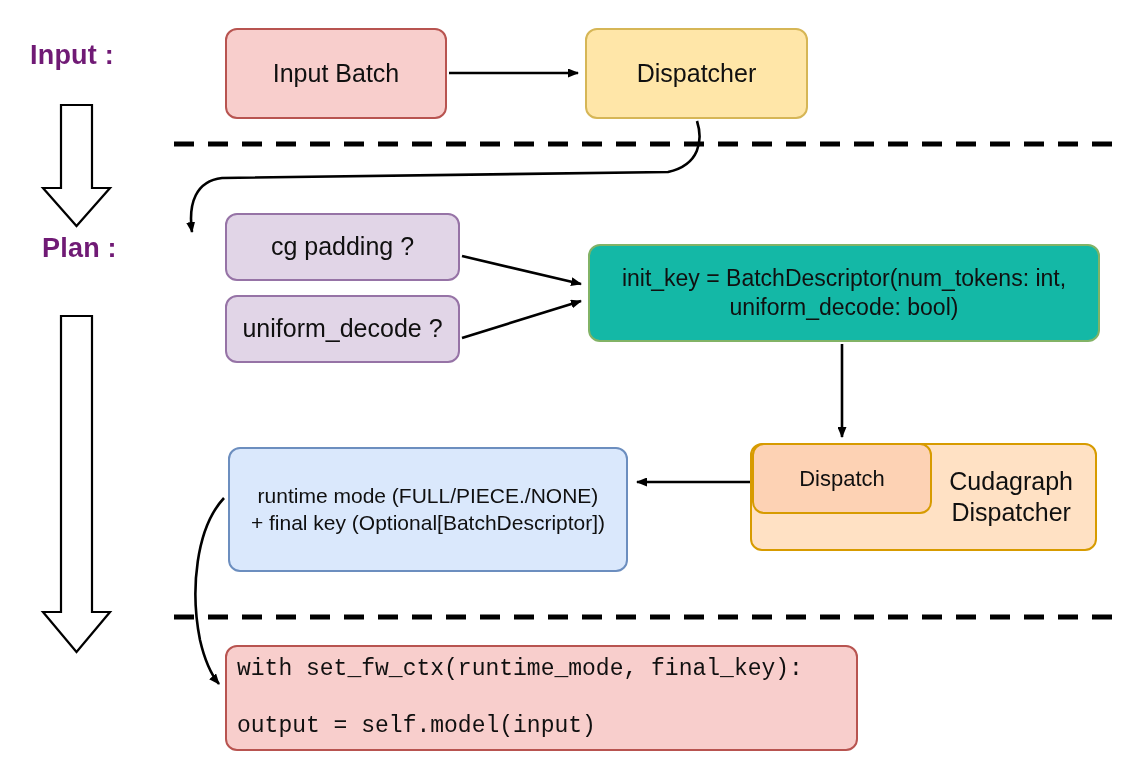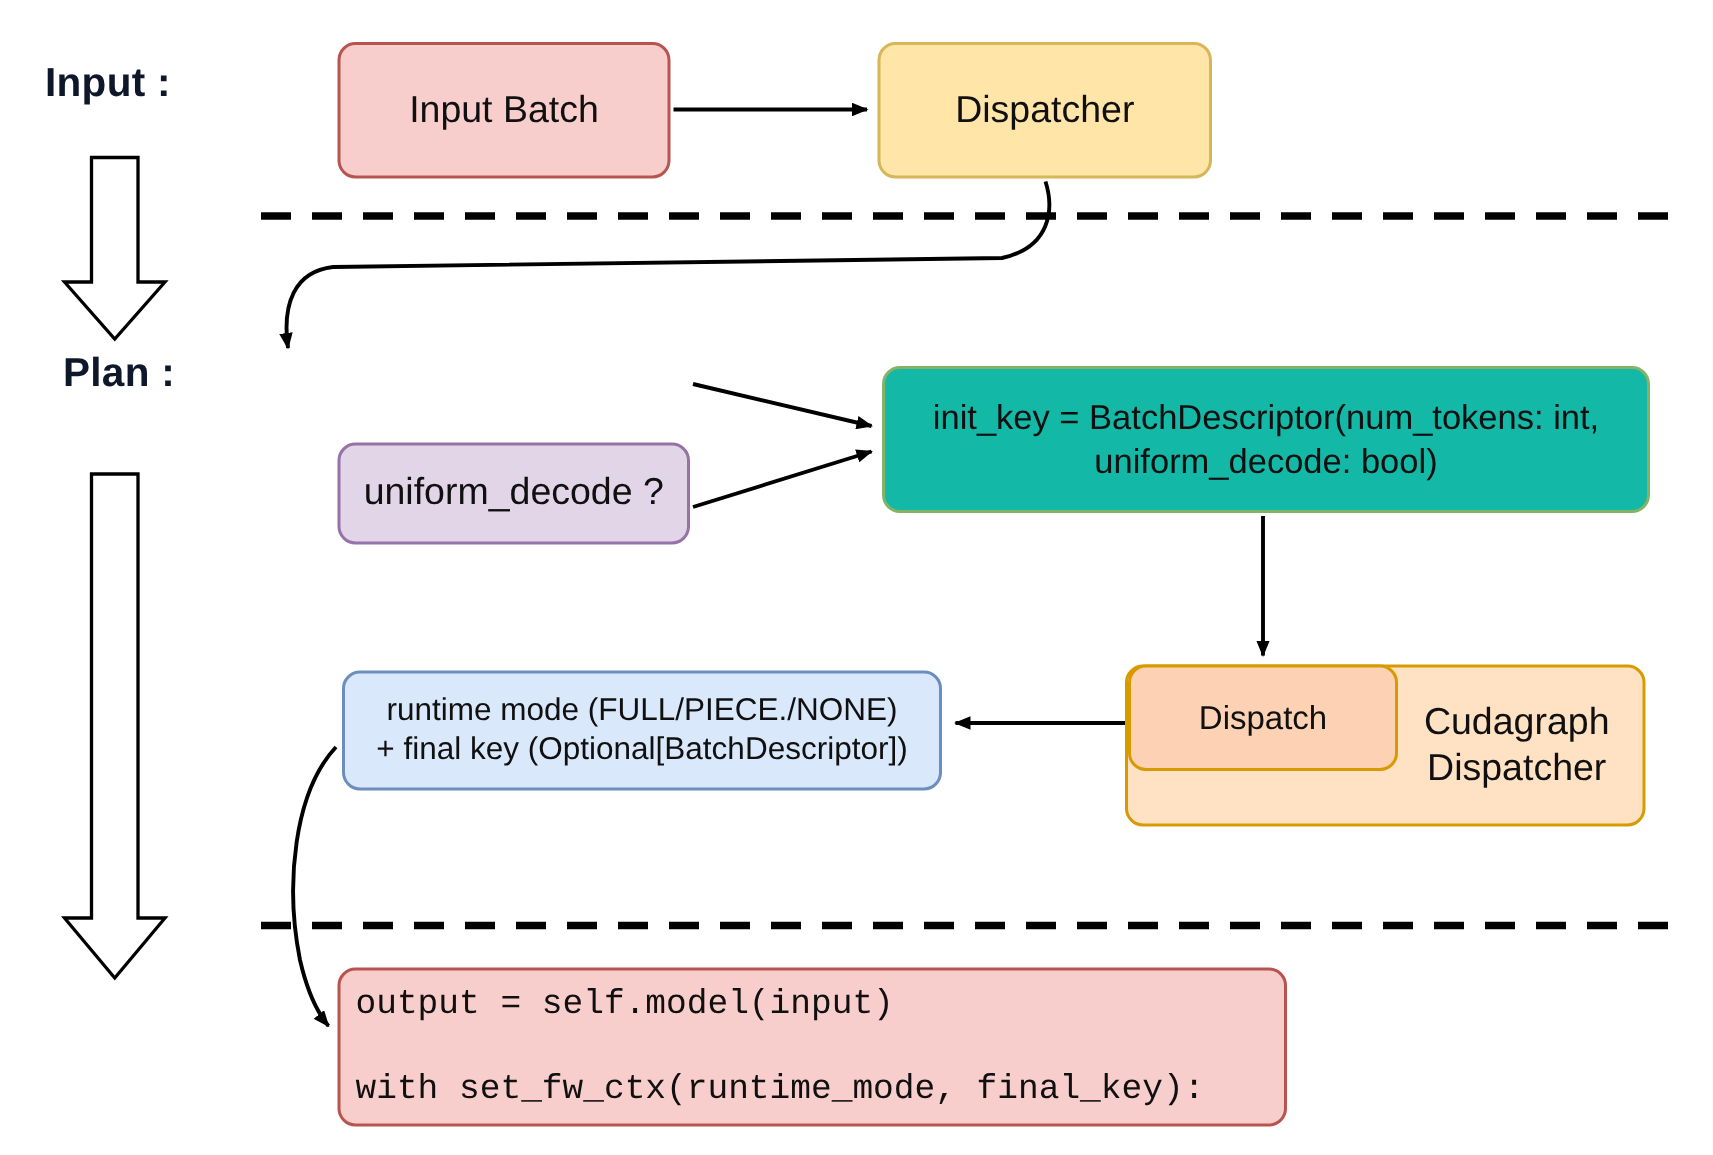--- a/index.html
+++ b/index.html
@@ -35,41 +35,41 @@
     justify-content: center;
     text-align: center;
     color: #101010;
     line-height: 1.25;
     white-space: pre-line;
   }
   .stage-label {
     position: absolute;
     font-weight: bold;
     font-size: 27px;
-    color: #0f172a;
+    color: #701a75;
     letter-spacing: 0.2px;
     white-space: nowrap;
   }
 
   
   .n-pink   { background: #f8cecc; border-color: #b85450; }
   .n-yellow { background: #ffe6a8; border-color: #d6b656; }
   .n-purple { background: #e1d5e7; border-color: #9673a6; }
   .n-green  { background: #14b8a6; border-color: #82b366; }
   .n-blue   { background: #dae8fc; border-color: #6c8ebf; }
   .n-orange-outer { background: #ffe1c4; border-color: #d79b00; }
   .n-orange-inner { background: #fdd2b4; border-color: #d79b00; }
 
   
   #node-input-batch   { left: 225px; top: 28px;  width: 222px; height: 91px;  font-size: 25px; }
   #node-preprocess    { left: 585px; top: 28px;  width: 223px; height: 91px;  font-size: 25px; }
   #node-cg-padding    { left: 225px; top: 213px; width: 235px; height: 68px;  font-size: 25px; }
   #node-uniform-dec   { left: 225px; top: 295px; width: 235px; height: 68px;  font-size: 25px; }
   #node-init-key      { left: 588px; top: 244px; width: 512px; height: 98px;  font-size: 23px; padding: 0 10px; }
-  #node-runtime-mode  { left: 228px; top: 447px; width: 400px; height: 80px; font-size: 21px; padding: 0 8px; }
+  #node-runtime-mode  { left: 228px; top: 447px; width: 400px; height: 125px; font-size: 21px; padding: 0 8px; }
   #node-cudagraph     { left: 750px; top: 443px; width: 347px; height: 108px; font-size: 25px; justify-content: flex-end; padding-right: 22px; }
   #node-dispatch      { left: 752px; top: 443px; width: 180px; height: 71px;  font-size: 22px; z-index: 3; }
   #node-code          { left: 225px; top: 645px; width: 633px; height: 106px; font-size: 23px;
                         font-family: "Liberation Mono", "DejaVu Sans Mono", monospace;
                         justify-content: flex-start; text-align: left; padding-left: 10px; }
 
   
   #label-input   { left: 30px;  top: 40px; }
   #label-plan    { left: 42px;  top: 233px; }
   #label-execute { left: 12px;  top: 673px; }
@@ -115,34 +115,35 @@
     <path d="M224,498 C196,528 190,590 200,640 C206,666 214,678 219,684" fill="none" stroke="#000" stroke-width="2.6" marker-end="url(#ah)"></path>
   </svg>
 
   <div class="stage-label" id="label-input">Input :</div>
   <div class="stage-label" id="label-plan">Plan :</div>
 
   <div class="node n-pink" id="node-input-batch">Input Batch</div>
 
   <div class="node n-yellow" id="node-preprocess">Dispatcher</div>
 
+  <div class="node n-purple" id="node-cg-padding">cg padding ?</div>
 
   <div class="node n-purple" id="node-uniform-dec">uniform_decode ?</div>
 
   <div class="node n-green" id="node-init-key">init_key = BatchDescriptor(num_tokens: int,
 uniform_decode: bool)</div>
 
   <div class="node n-blue" id="node-runtime-mode">runtime mode (FULL/PIECE./NONE)
 + final key (Optional[BatchDescriptor])</div>
 
   <div class="node n-orange-outer" id="node-cudagraph">Cudagraph
 Dispatcher</div>
 
   <div class="node n-orange-inner" id="node-dispatch">Dispatch</div>
 
   <div class="node n-pink" id="node-code">
     <div>
+      <span class="code-line">with set_fw_ctx(runtime_mode, final_key):</span>
       <span class="code-line">    output = self.model(input)</span>
-      <span class="code-line">with set_fw_ctx(runtime_mode, final_key):</span>
     </div>
   </div>
 
 </div>
 
 </body></html>

